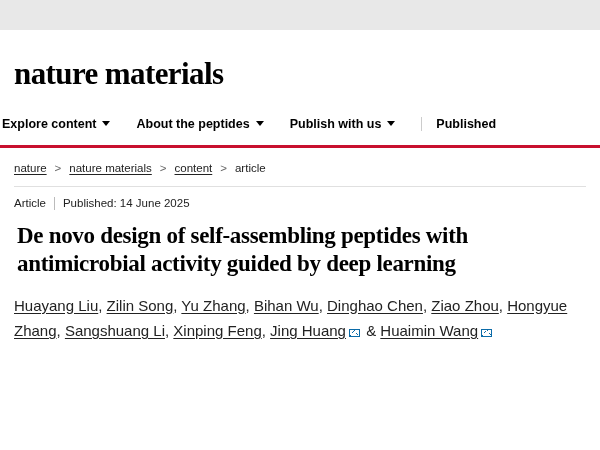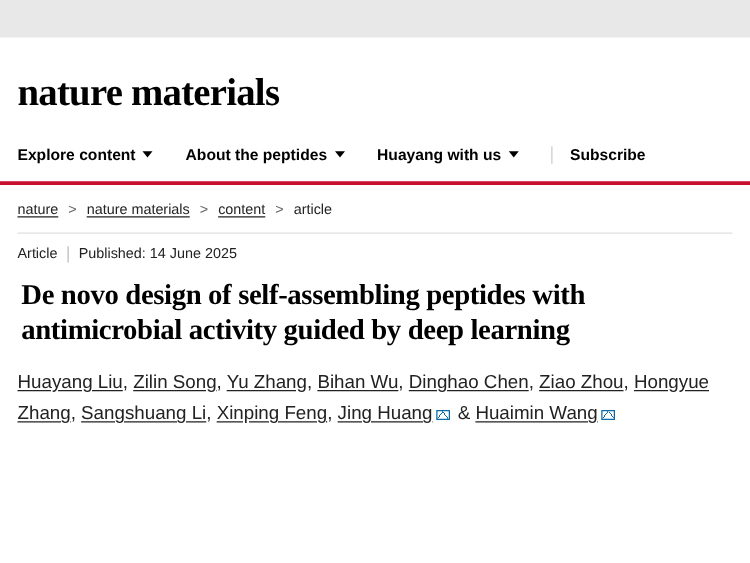--- a/index.html
+++ b/index.html
@@ -29,21 +29,21 @@
   .masthead-title {
     font-family: "Liberation Serif", serif;
     font-size: 31px;
     font-weight: 700;
     letter-spacing: -0.6px;
     color: #000000;
     line-height: 1.05;
   }
   .nav {
     margin-top: 18px;
-    padding: 0 14px;
+    padding: 0 2px;
     display: flex;
     align-items: center;
     height: 30px;
     font-family: "Liberation Sans", sans-serif;
     font-size: 12.5px;
     font-weight: 700;
     color: #000000;
   }
   .nav-item {
     display: flex;
@@ -171,25 +171,25 @@
   <div class="nav">
     <div class="nav-item">
       <span>Explore content</span>
       <span class="caret"></span>
     </div>
     <div class="nav-item">
       <span>About the peptides</span>
       <span class="caret"></span>
     </div>
     <div class="nav-item">
-      <span>Huayang with us</span>
+      <span>Publish with us</span>
       <span class="caret"></span>
     </div>
     <div class="nav-item with-divider">
-      <span>Subscribe</span>
+      <span>Published</span>
     </div>
   </div>
 
   <div class="red-rule"></div>
 
   <div class="breadcrumb">
     <a href="#">nature</a>
     <span class="sep">&gt;</span>
     <a href="#">nature materials</a>
     <span class="sep">&gt;</span>

